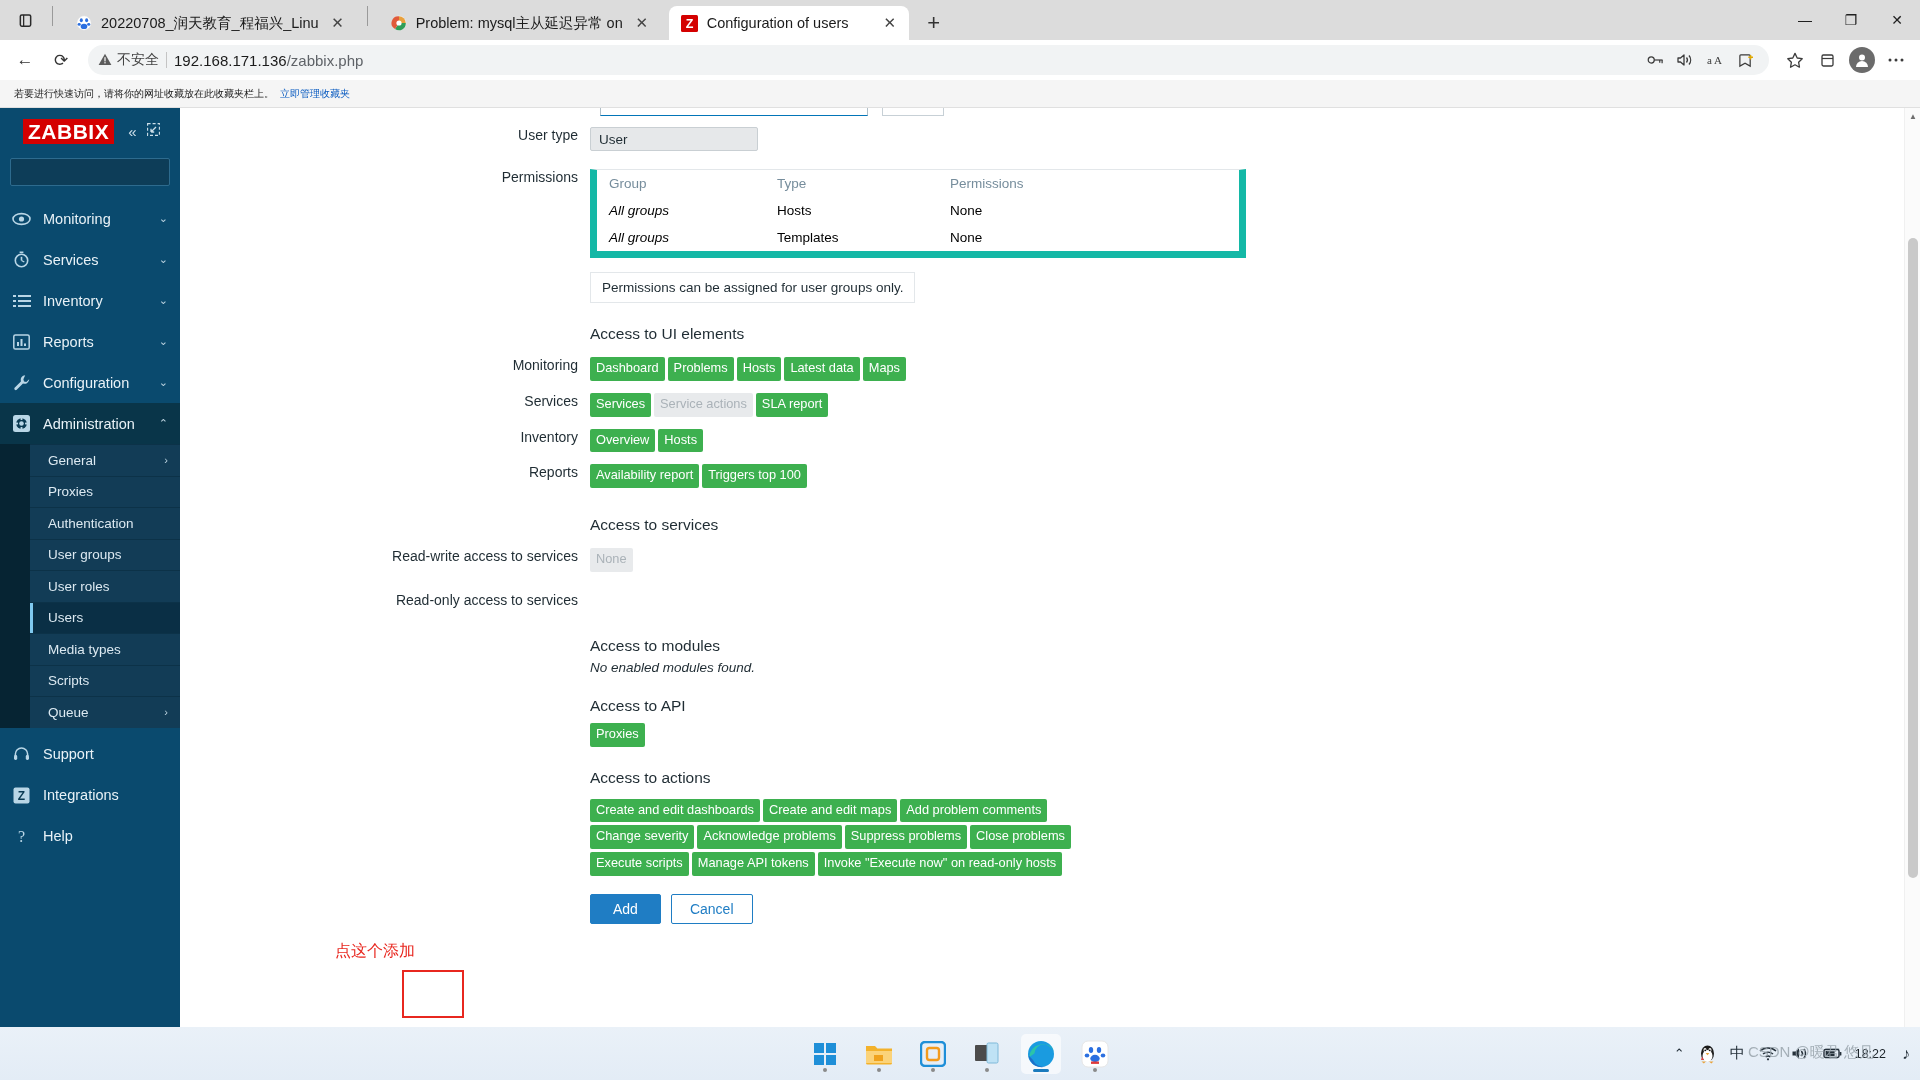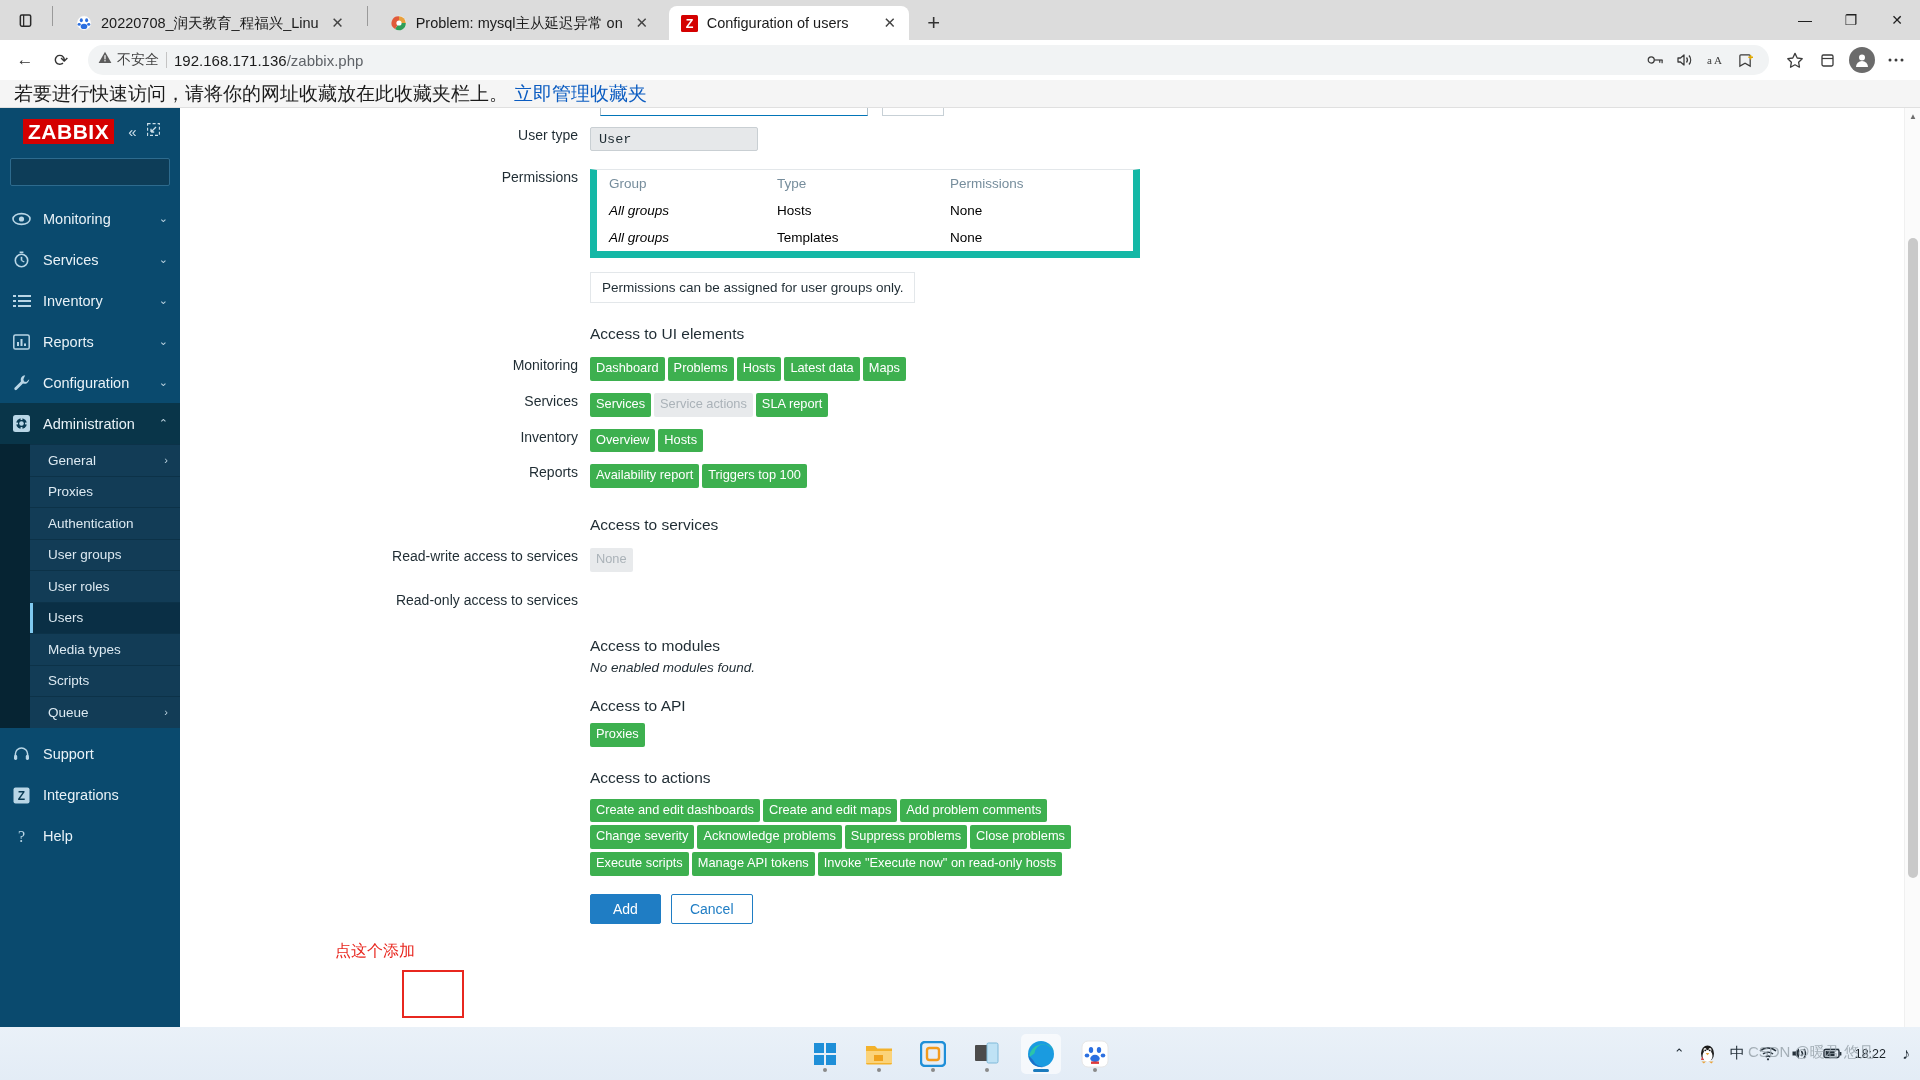--- a/index.html
+++ b/index.html
@@ -40,34 +40,34 @@
   .navbar {
     height: 40px; background: #fff; display: flex; align-items: center;
     padding: 0 8px; gap: 2px; flex: 0 0 40px;
   }
   .navbtn { width: 34px; height:34px; display:flex;align-items:center;justify-content:center;color:#333; font-size:17px;}
   .omnibox {
     flex: 1 1 auto; height: 30px; background: #f1f3f4; border-radius: 16px;
     display: flex; align-items: center; padding: 0 10px; margin: 0 8px;
     gap: 7px; font-size: 14.5px; color:#1b1b1b;
   }
-  .omni-warn { display:flex;align-items:flex-start;gap:5px; color:#444; font-size:14px;}
+  .omni-warn { display:flex;align-items:flex-end;gap:5px; color:#444; font-size:14px;}
   .omni-sep { width:1px;height:16px;background:#c4c4c4;}
   .omni-url { color:#1b1b1b; font-size:15px;}
   .omni-url .dim { color:#5f6368; }
   .omni-icons { margin-left:auto; display:flex; align-items:center; gap:2px;}
   .oi { width:28px;height:28px;display:flex;align-items:center;justify-content:center;color:#3b3b3b;font-size:14px;}
   .navright { display:flex; align-items:center; gap:1px;}
   .nr { width:32px;height:32px;display:flex;align-items:center;justify-content:center;color:#333;font-size:15px;}
   .avatar-btn { width:26px;height:26px;border-radius:50%;background:#6b6b6b;display:flex;align-items:center;justify-content:center;color:#fff;font-size:14px;margin:0 4px;}
 
   .bookmarkbar {
     height: 28px; background: #f5f5f5; border-bottom: 1px solid #e0e0e0;
     display: flex; align-items: center; padding-left: 14px; gap: 6px;
-    font-size: 19px; color: #1b1b1b; flex: 0 0 28px;
+    font-size: 10px; color: #1b1b1b; flex: 0 0 28px;
   }
   .bookmarkbar a { color: #0b5cc1; text-decoration: none; }
 
   
   .page { flex: 1 1 auto; display: flex; position: relative; background:#fff; overflow:hidden;}
 
   
   .sidebar {
     width: 180px; flex: 0 0 180px; background: #0a4a6e;
     color: #e8f0f5; display: flex; flex-direction: column; position:relative;
@@ -134,25 +134,24 @@
   }
   .cut-input2 {
     margin-left: 14px; width: 62px; height: 8px;
     border-left:1px solid #c7d0d6;border-right:1px solid #c7d0d6;border-bottom:1px solid #c7d0d6;
   }
 
   .ro-input {
     width: 168px; height: 24px; background:#e6e8ea; border:1px solid #c9cfd3;
     display:flex; align-items:center; padding: 0 8px; font-size:13.5px; color:#1f2c33;
     border-radius:2px;
-    font-family:Liberation Mono, monospace;
   }
 
   .perm-table {
-    width: 550px; border:7px solid #14b8a6; border-top:1px solid #e3e7ea;
+    width: 656px; border:7px solid #14b8a6; border-top:1px solid #e3e7ea;
   }
   .perm-table .ptr { display:flex; height: 27px; align-items:center; padding: 0 0 0 12px; font-size:13.5px;}
   .perm-table .ptr.hdr { color:#768d9c; }
   .pc1 { width: 168px; flex:0 0 168px; }
   .pc2 { width: 173px; flex:0 0 173px; }
   .pc3 { flex:1 1 auto; }
   .italic { font-style: italic; }
 
   .note-box {
     display:inline-block; border:1px solid #e3e7ea; padding: 7px 11px;

